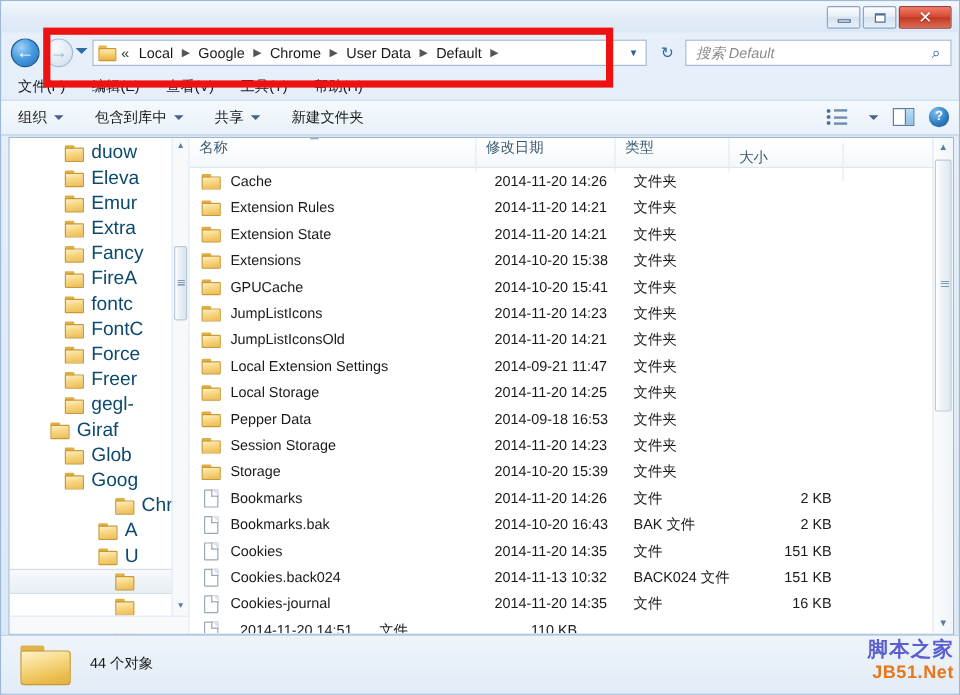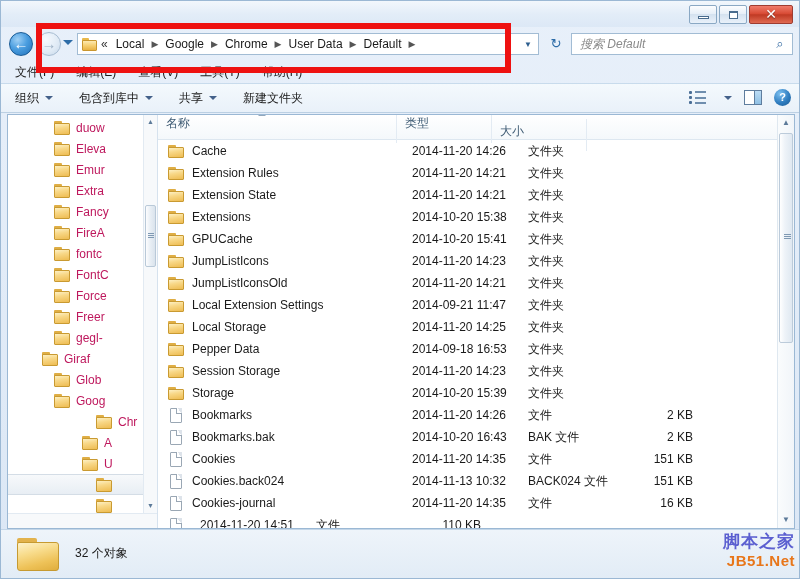--- a/index.html
+++ b/index.html
@@ -352,22 +352,22 @@
     border-radius: 1px 1px 0 0;
   }
   .tree-folder .body {
     position: absolute; left: 0; top: 2px;
     width: 16px; height: 12px;
     background: linear-gradient(170deg, #fdf0c4 0%, #f8d888 40%, #eebc52 100%);
     border: 1px solid #c99a31;
     border-radius: 1px;
   }
   .treelabel {
-    font-size: 12px;
-    color: #be185d;
+    font-size: 16px;
+    color: #0c4a6e;
     white-space: nowrap;
   }
   .navpane-vscroll {
     position: absolute;
     right: 0; top: 0;
     width: 14px; height: 398px;
     background: #f7f9fb;
     border-left: 1px solid #e2eaf2;
   }
   .navpane-vscroll .up, .navpane-vscroll .down {
@@ -869,20 +869,21 @@
       <div class="navpane-hscroll"></div>
     </div>
 
     <div class="listpane">
 
       <div class="colheader">
         <div class="colcell c-name">
           <span>名称</span>
           <i class="sortcaret"></i>
         </div>
+        <div class="colcell c-date">修改日期</div>
         <div class="colcell c-type">类型</div>
         <div class="colcell c-size">大小</div>
         <div class="colcell c-rest"></div>
       </div>
 
       <div class="filerows">
 
         <div class="filerow">
           <span class="fr-icon folder">
               <span class="tab"></span>
@@ -1066,21 +1067,21 @@
       </div>
 
     </div>
   </div>
 
   <div class="statusbar">
     <div class="status-folder">
       <span class="tab"></span>
         <span class="body"></span>
     </div>
-    <div class="status-text">32 个对象</div>
+    <div class="status-text">44 个对象</div>
     <div class="watermark">
       <div class="wm-cn">脚本之家</div>
       <div class="wm-en">JB51.Net</div>
     </div>
   </div>
 
   <div class="annotation"></div>
 
 </div>
 

